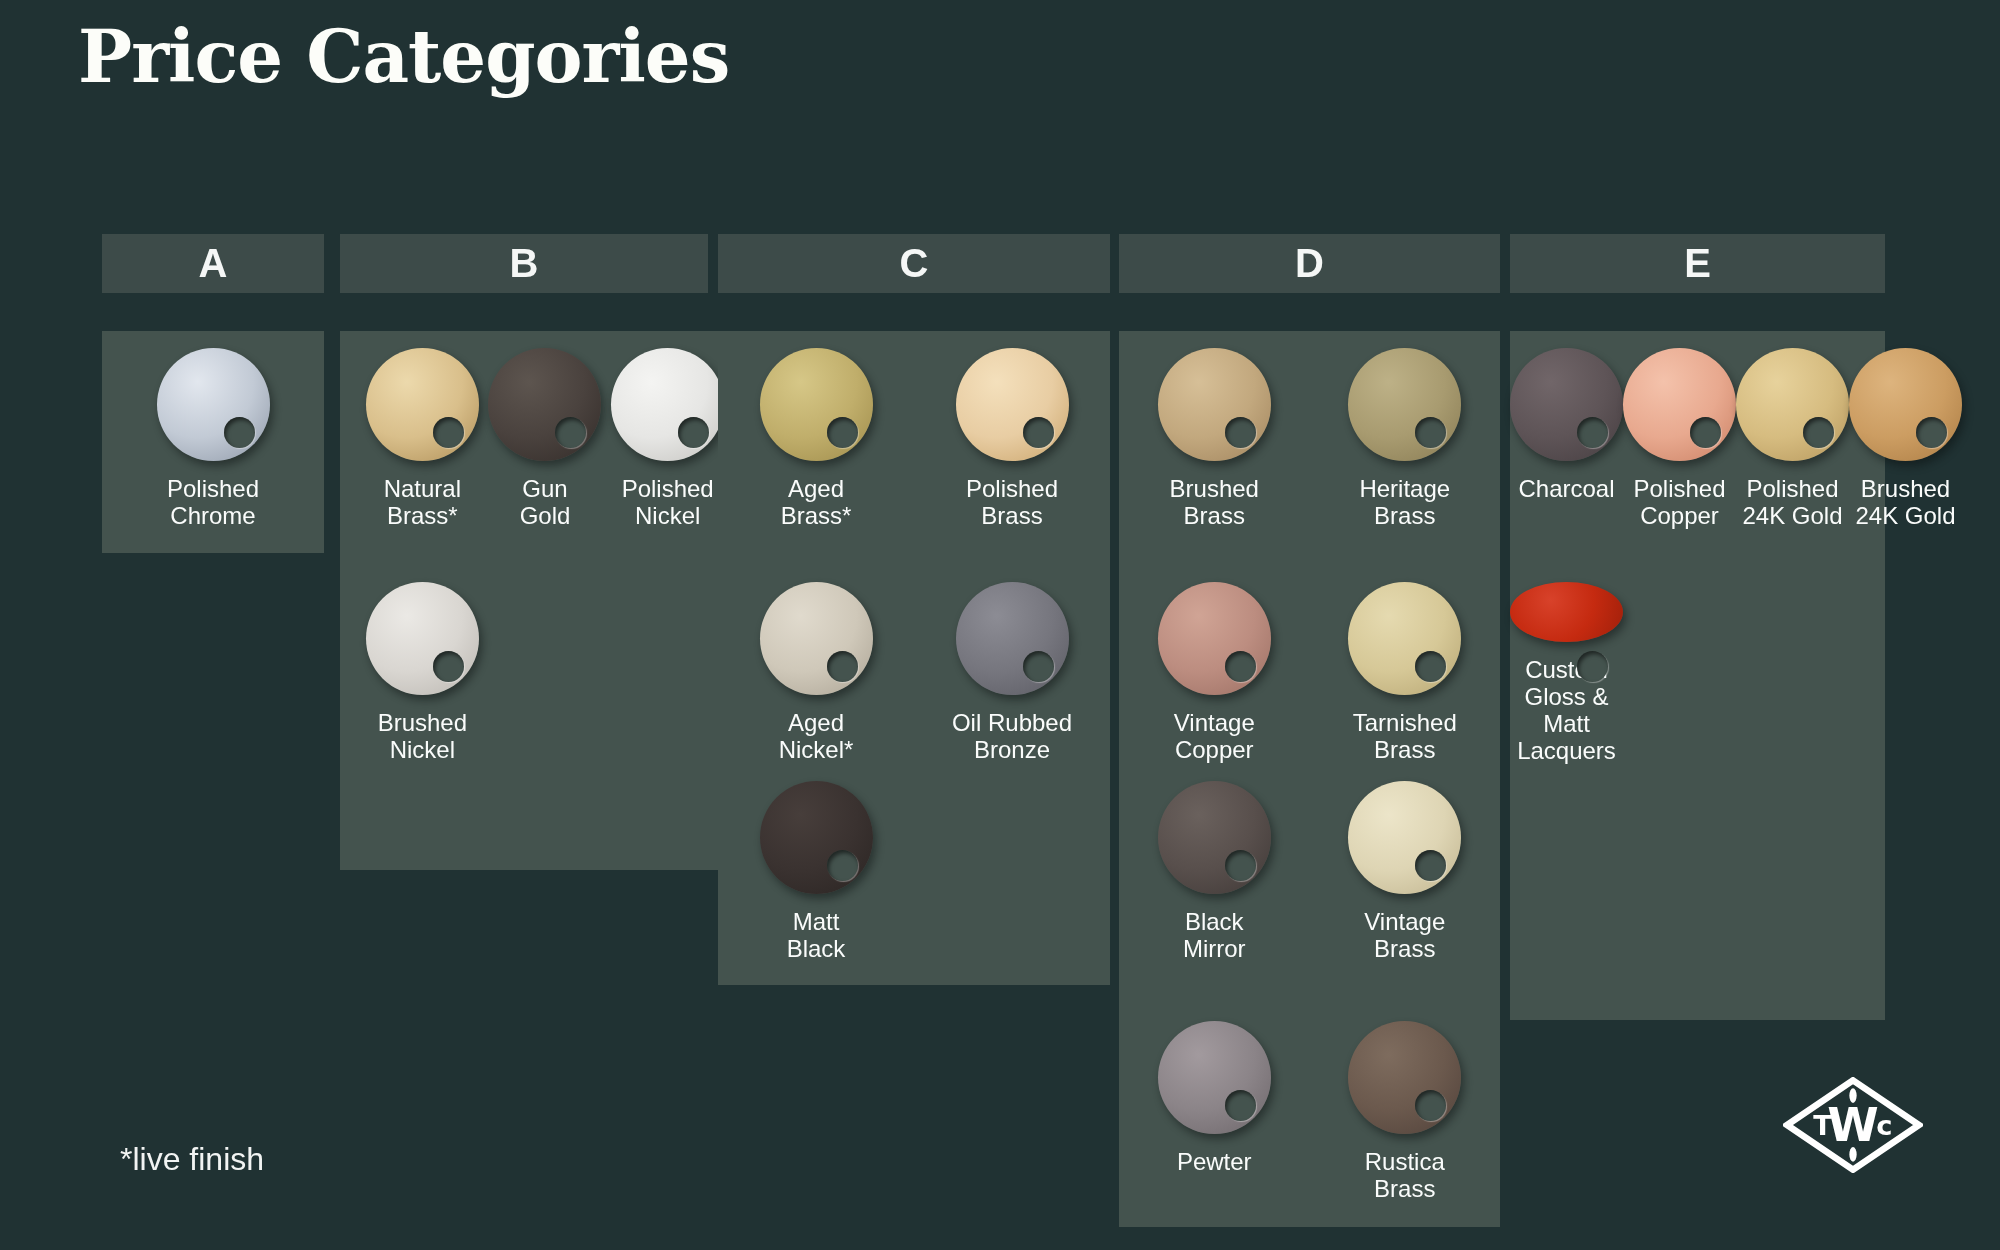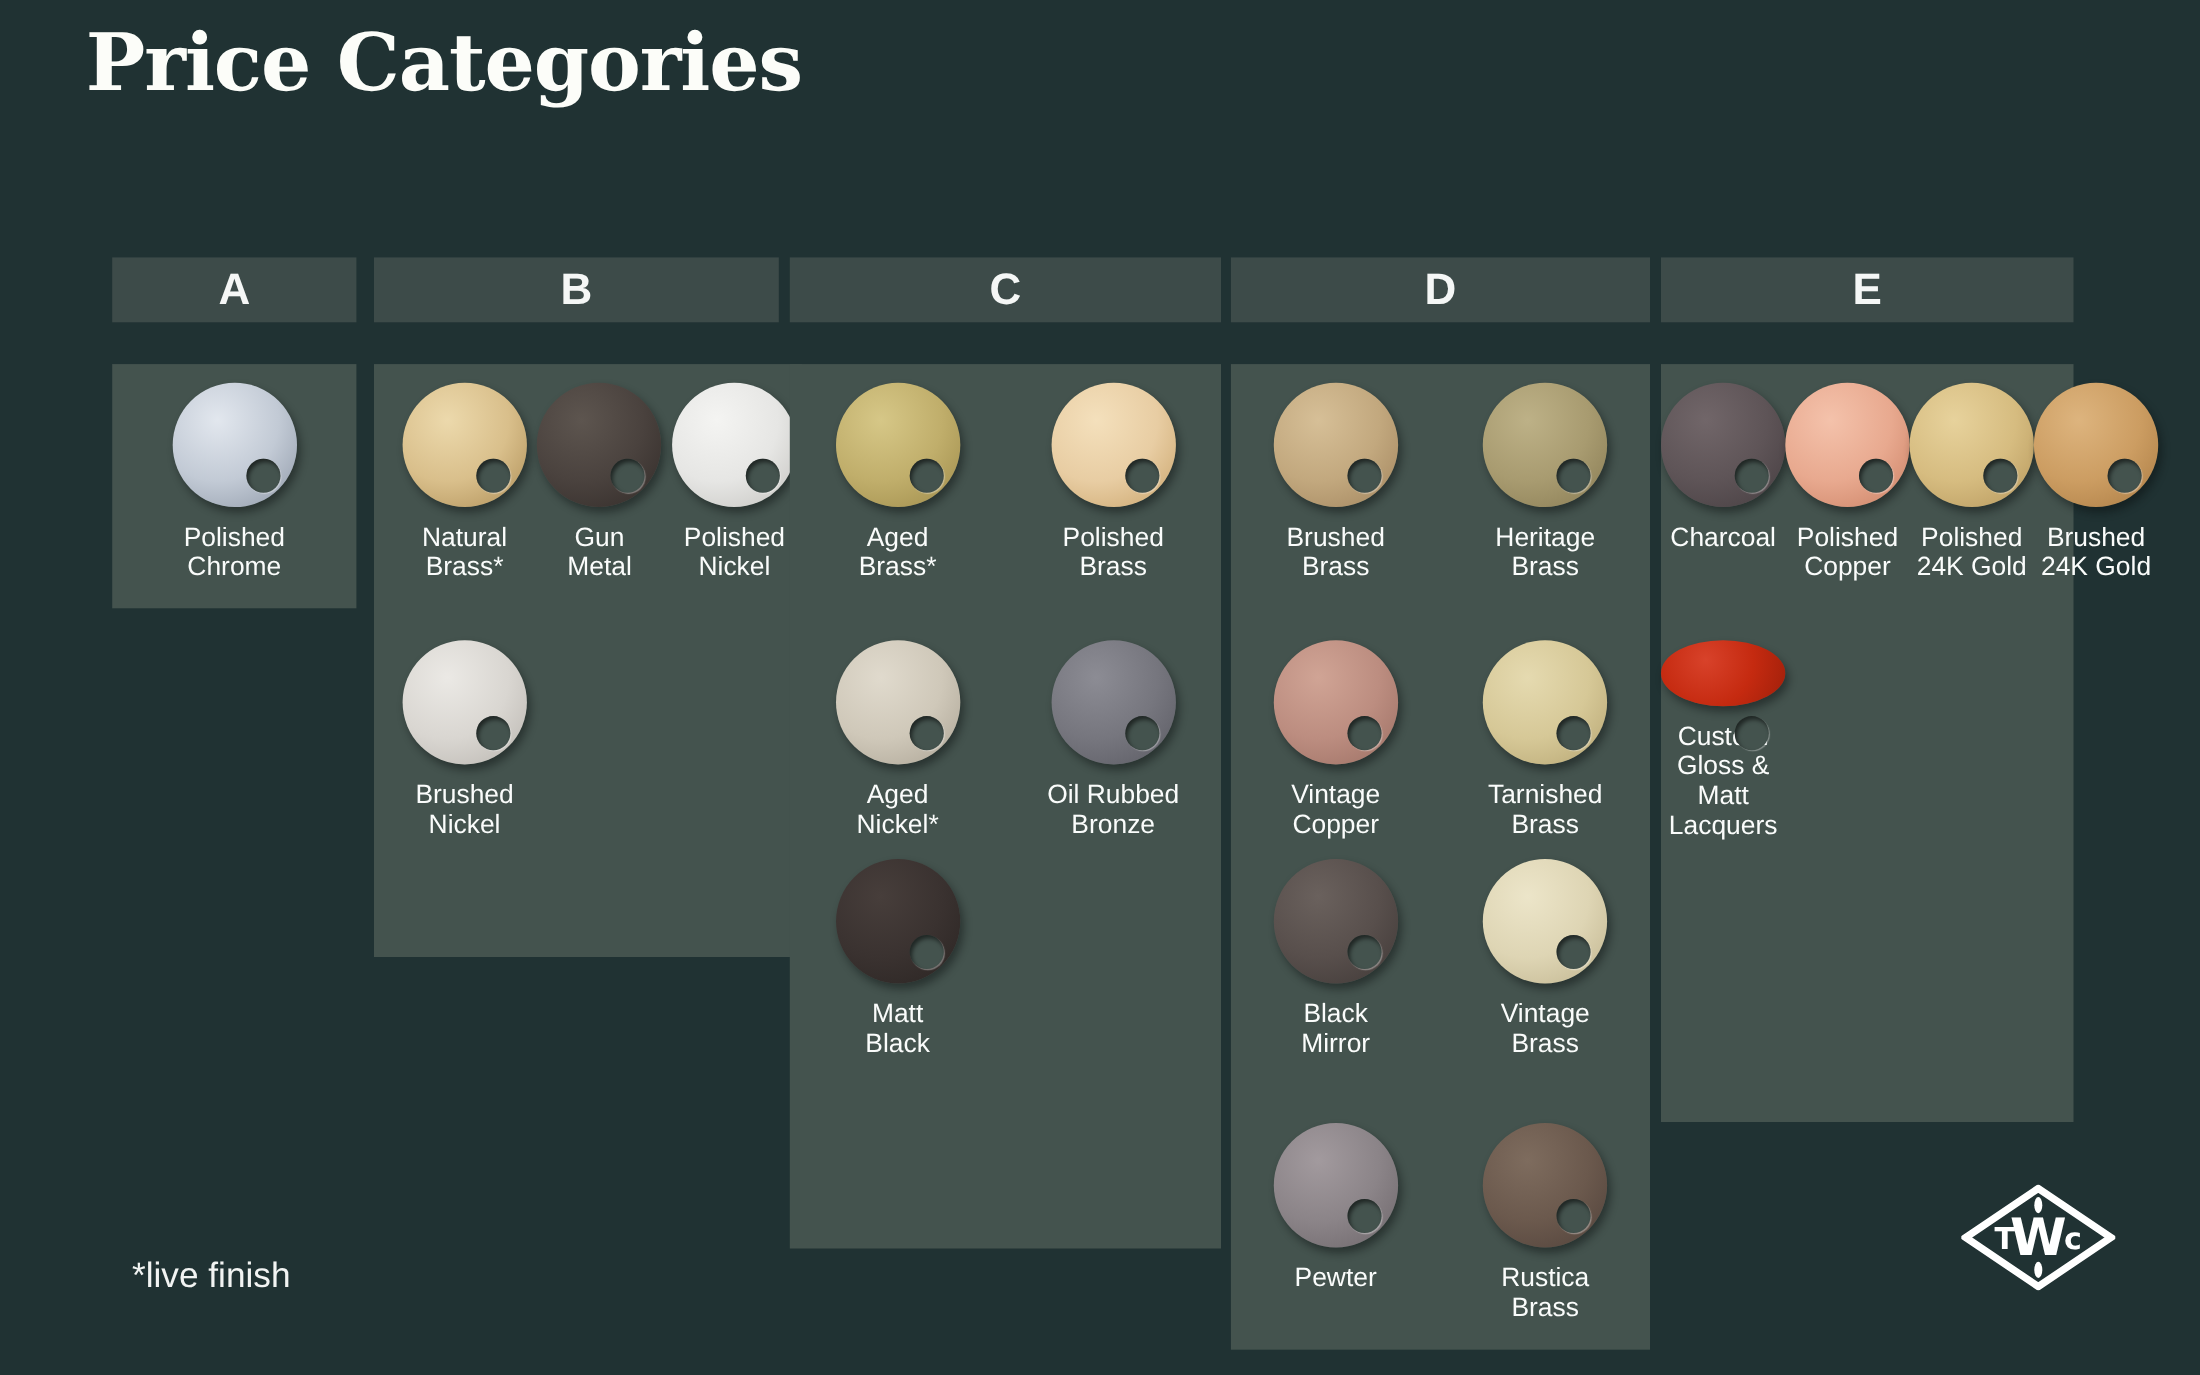--- a/index.html
+++ b/index.html
@@ -31,21 +31,21 @@
     display:grid;
   }
   .col-a .header, .col-a .panel { left:102px;  width:222px; }
   .col-b .header, .col-b .panel { left:340px;  width:368px; }
   .col-c .header, .col-c .panel { left:718px;  width:392px; }
   .col-d .header, .col-d .panel { left:1119px; width:381px; }
   .col-e .header, .col-e .panel { left:1510px; width:375px; }
 
   .col-a .panel { height:222px; grid-template-columns:1fr; grid-template-rows:1fr; }
   .col-b .panel { height:539px; grid-template-columns:1fr 1fr 1fr; grid-template-rows:234px 1fr;padding-left:21px; }
-  .col-c .panel { height:804px; grid-template-columns:1fr 1fr; grid-template-rows:234px 199px 1fr; }
+  .col-c .panel { height:654px; grid-template-columns:1fr 1fr; grid-template-rows:234px 199px 1fr; }
   .col-d .panel { height:896px; grid-template-columns:1fr 1fr; grid-template-rows:234px 199px 240px 1fr; }
   .col-e .panel { height:689px; grid-template-columns:1fr 1fr 1fr 1fr; grid-template-rows:234px 199px 1fr; }
 
   .cell {
     display:flex; flex-direction:column; align-items:center;
     padding-top:17px;
   }
   .disc {
     width:113px; height:113px; border-radius:50%;
     position:relative;
@@ -103,21 +103,21 @@
             <div class="hole"></div>
           </div>
         <div class="label">Natural
 Brass*</div>
       </div>
       <div class="cell">
         <div class="disc" style="--hi: #5d554f; --base: #4a423e; --lo: #322b28;">
             <div class="hole"></div>
           </div>
         <div class="label">Gun
-Metal</div>
+Gold</div>
       </div>
       <div class="cell">
         <div class="disc" style="--hi: #f4f4f2; --base: #e6e6e4; --lo: #c2c1bd;">
             <div class="hole"></div>
           </div>
         <div class="label">Polished
 Nickel</div>
       </div>
       <div class="cell">
         <div class="disc" style="--hi: #ebe9e5; --base: #d9d6d1; --lo: #b8b4ae;">

